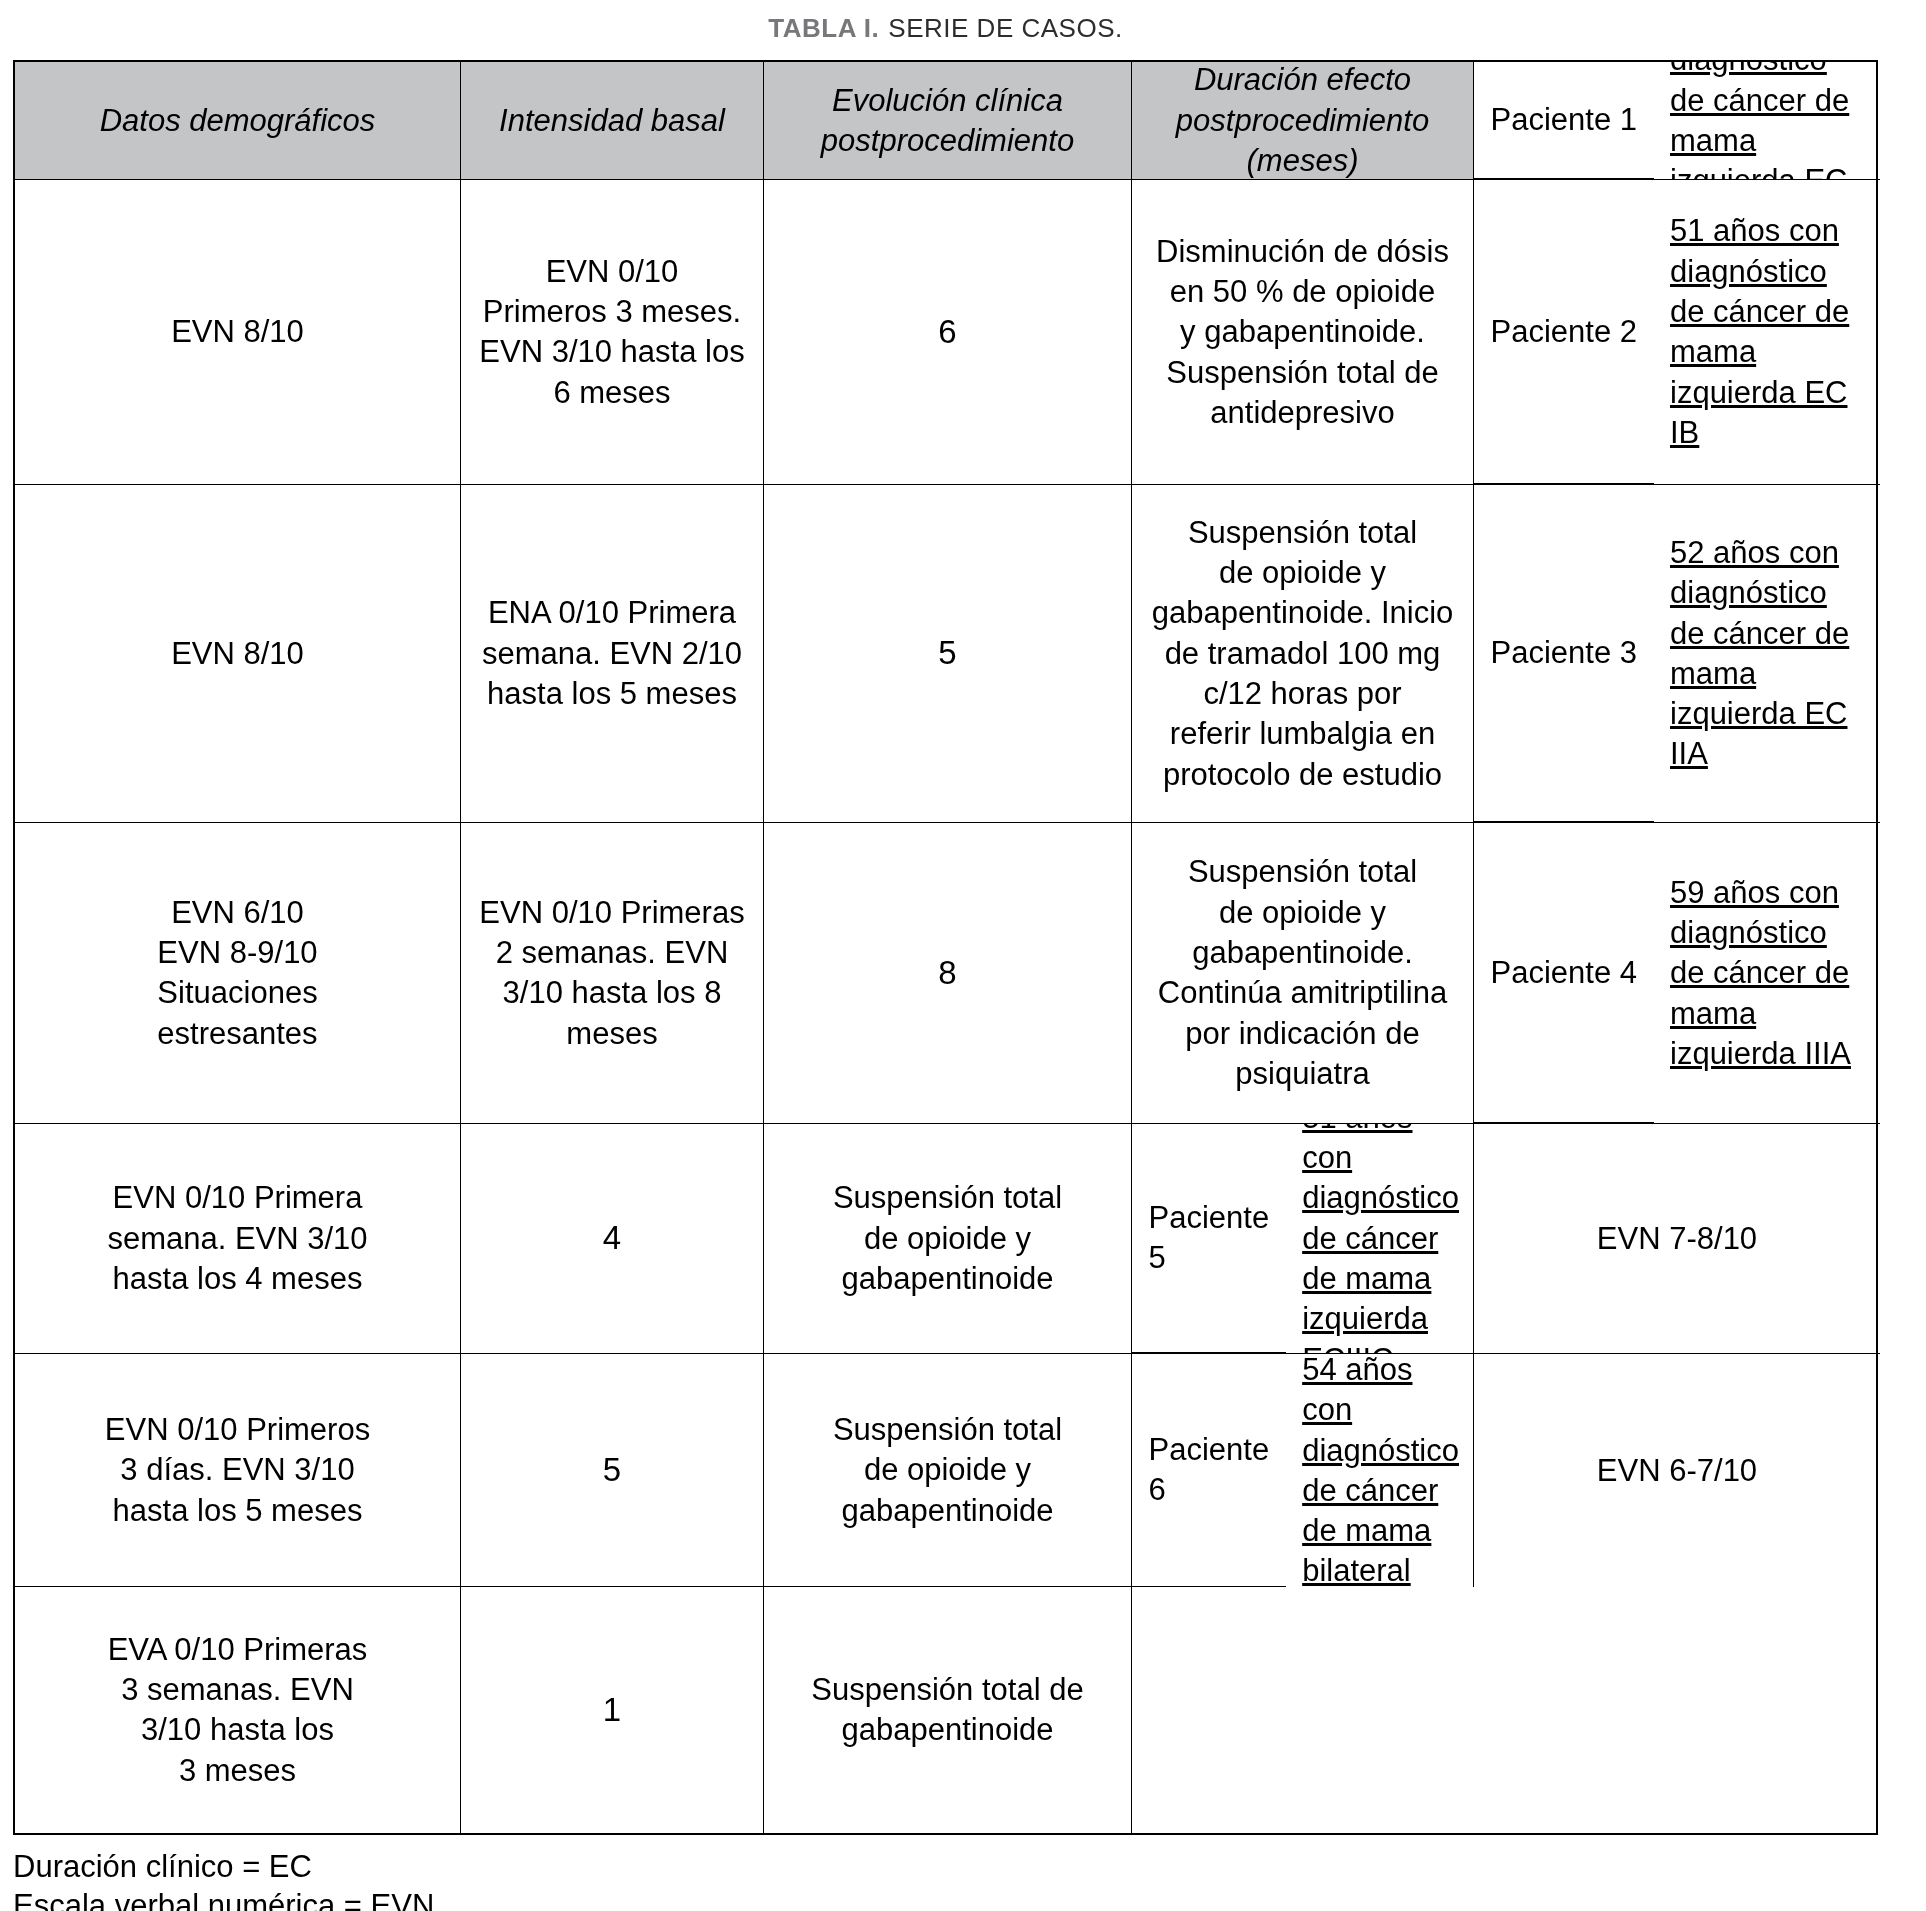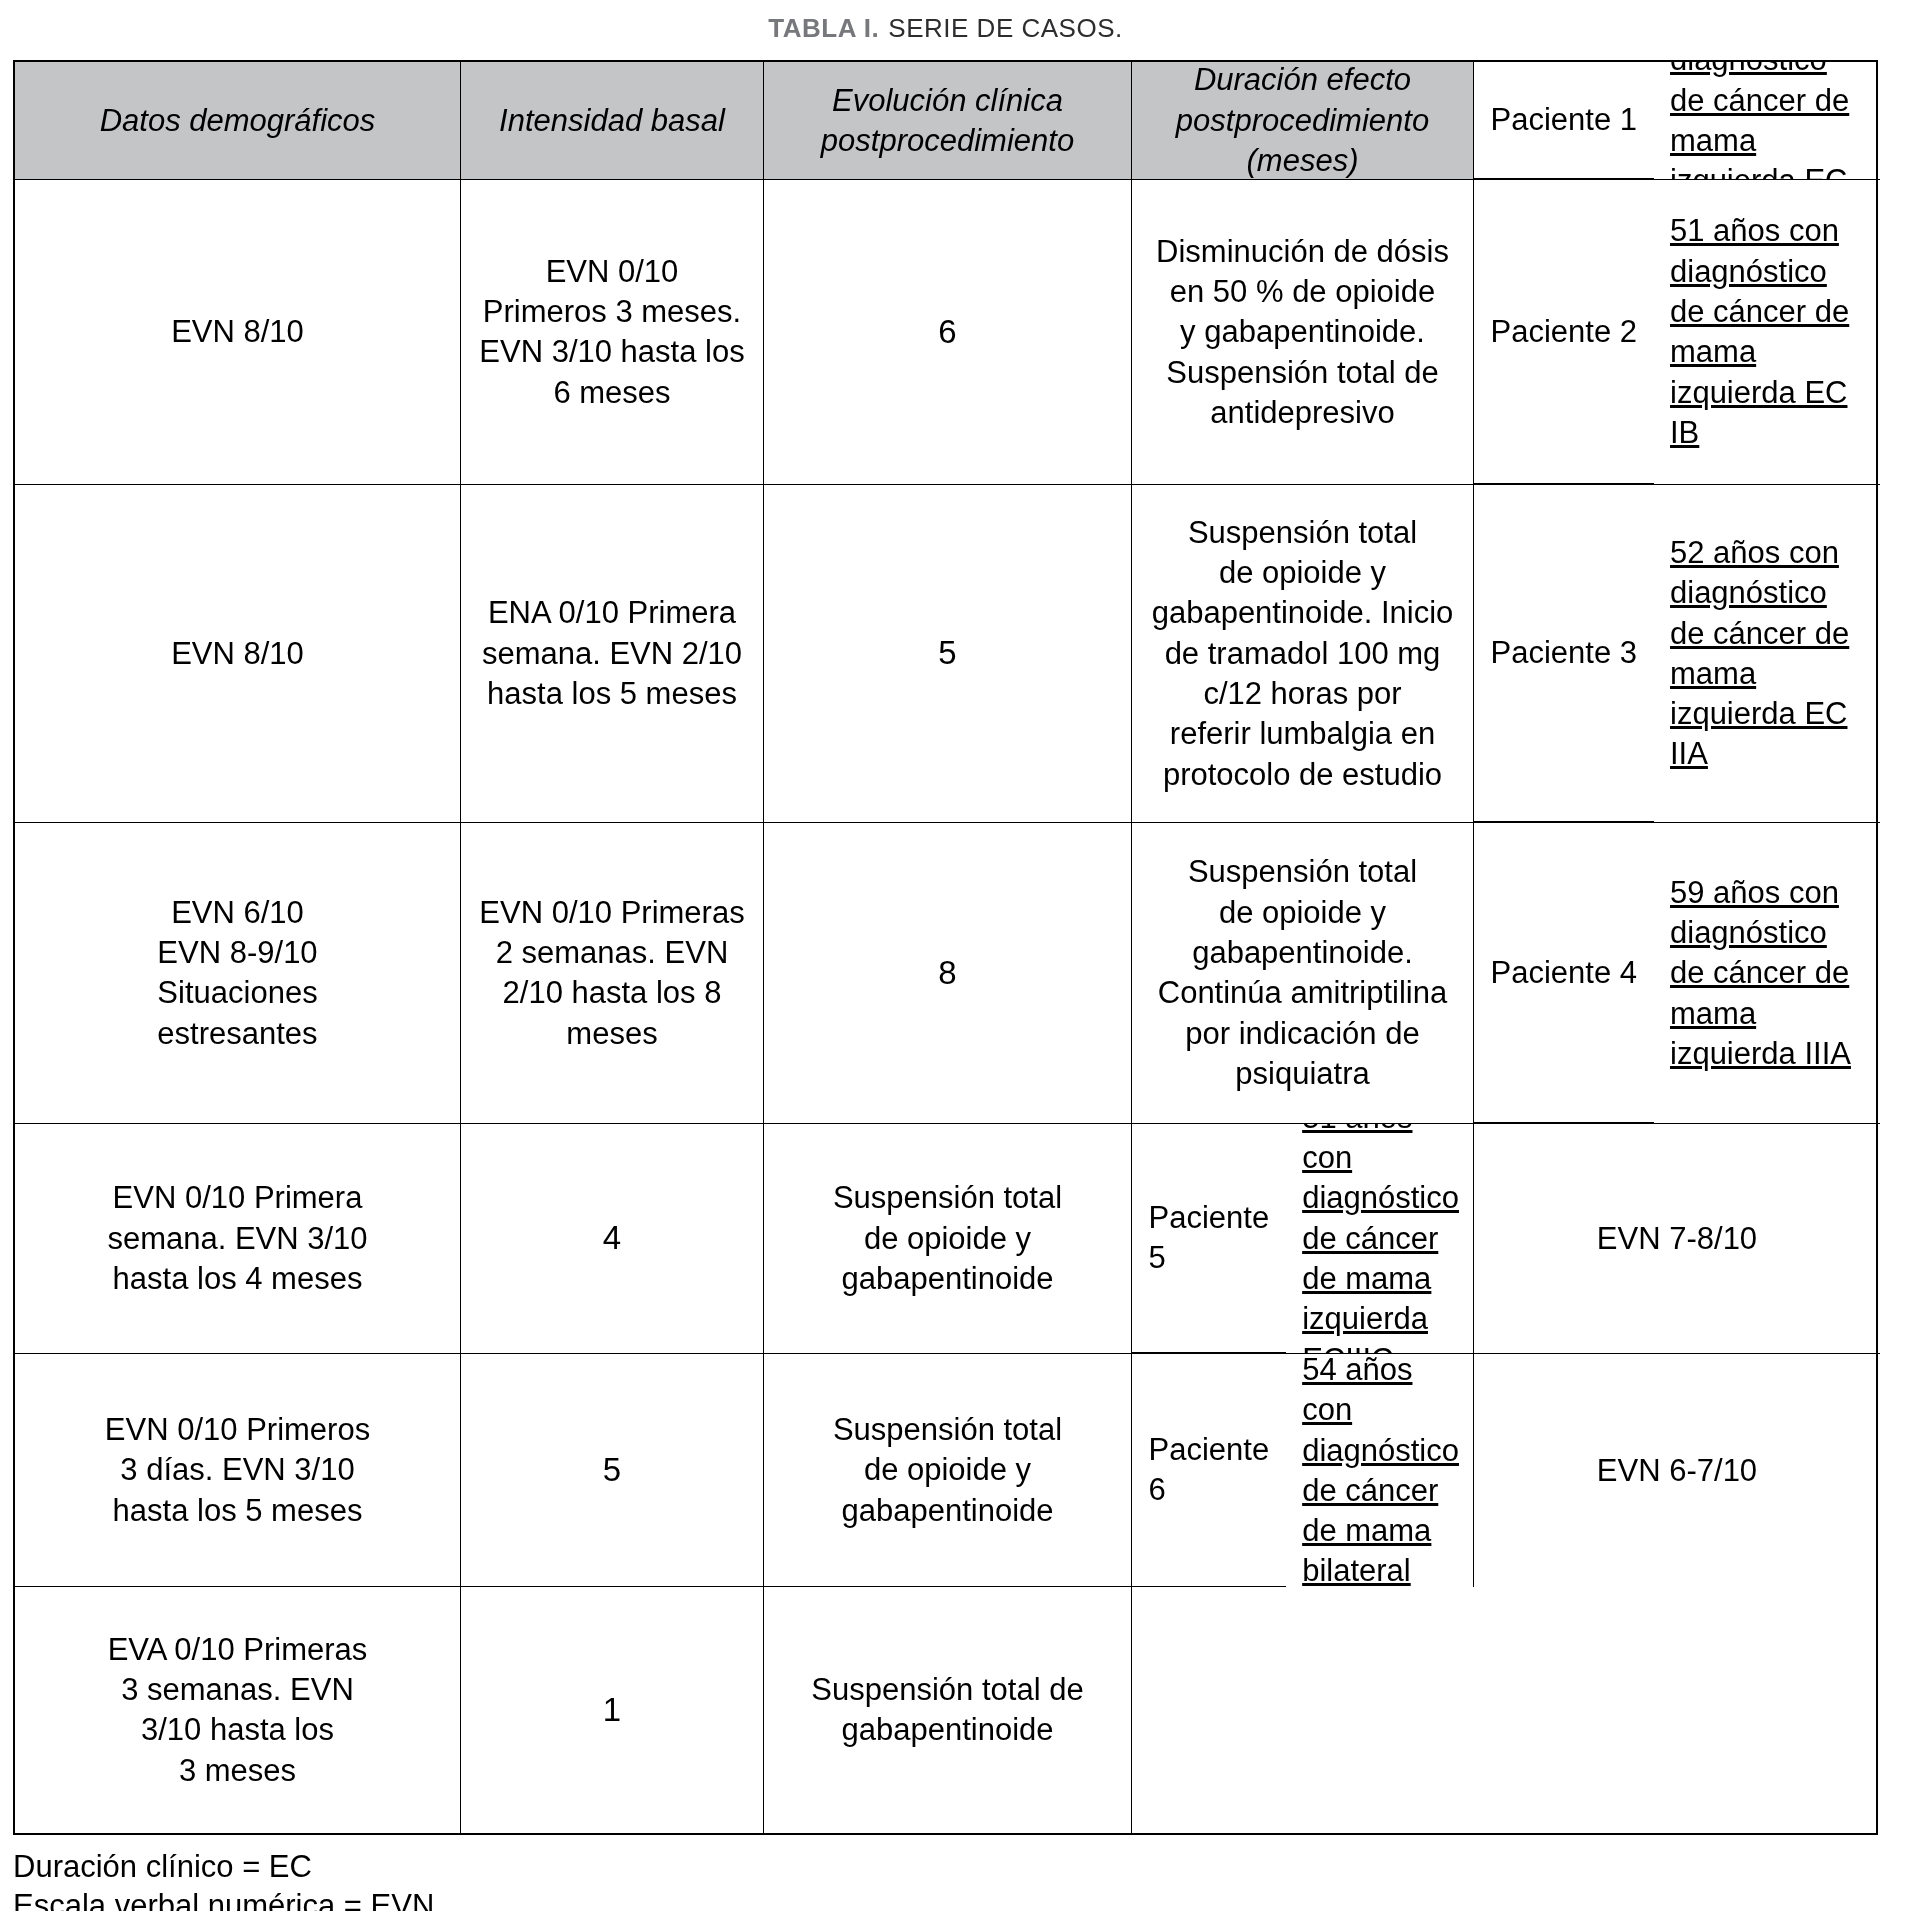--- a/index.html
+++ b/index.html
@@ -143,21 +143,21 @@
     <div class="p-desc">52 años con diagnóstico
 de cáncer de mama
 izquierda EC IIA</div>
   </div>
   <div class="cell">EVN 6/10
 EVN 8-9/10
 Situaciones
 estresantes</div>
   <div class="cell">EVN 0/10 Primeras
 2 semanas. EVN
-2/10 hasta los 8
+3/10 hasta los 8
 meses</div>
   <div class="cell num">8</div>
   <div class="cell">Suspensión total
 de opioide y
 gabapentinoide.
 Continúa amitriptilina
 por indicación de
 psiquiatra</div>
 
   <div class="cell demo">

